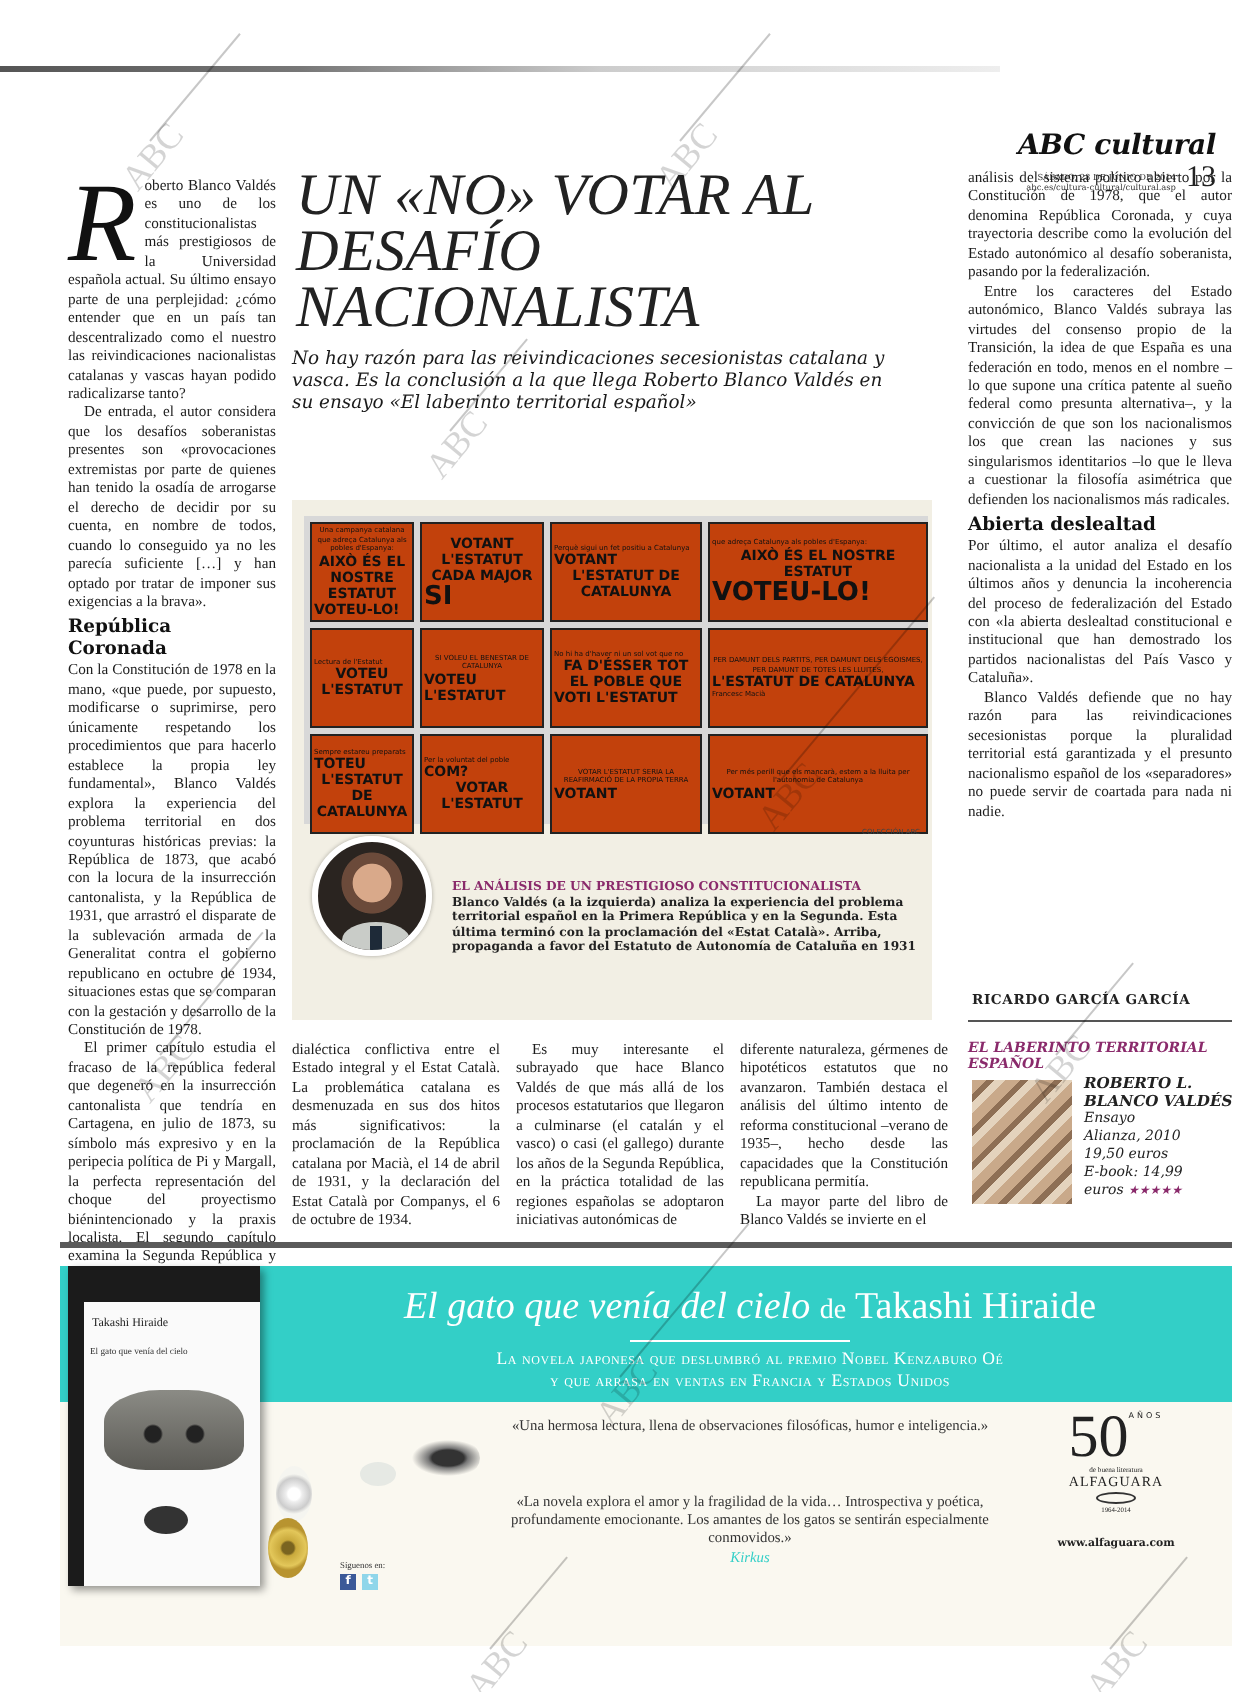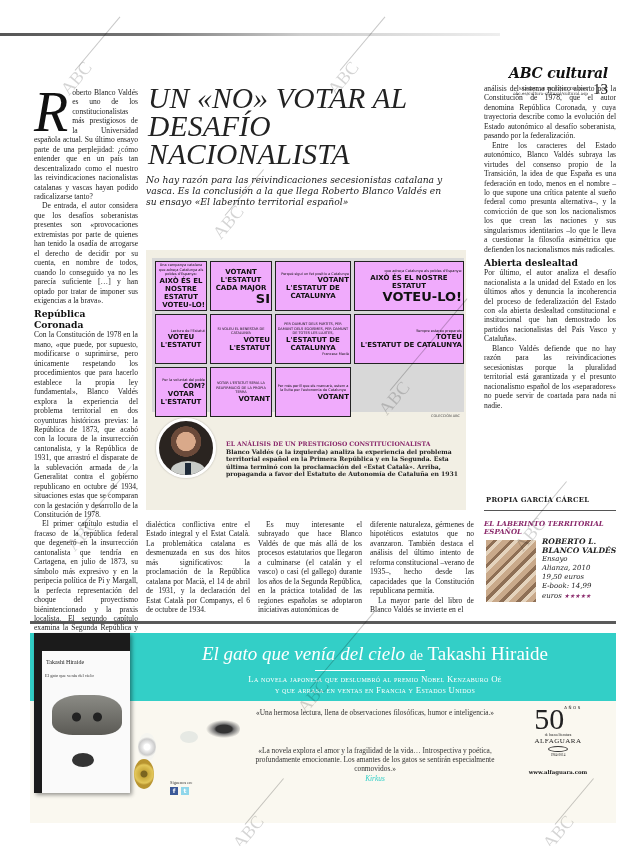--- a/index.html
+++ b/index.html
@@ -25,22 +25,22 @@
     line-height: 44px; margin: 2px 4px 0 0; color: #111; }
 
   .headline { position: absolute; left: 148px; top: 84px; width: 302px; font-family: "Liberation Serif", serif;
     font-style: italic; font-size: 29.5px; line-height: 28px; color: #222; letter-spacing: 0.2px; }
   .subhead { position: absolute; left: 146px; top: 174px; width: 306px; font-family: "DejaVu Serif", serif;
     font-style: italic; font-size: 9.2px; line-height: 11px; color: #1a1a1a; }
 
   .photo-box { position: absolute; left: 146px; top: 250px; width: 320px; height: 260px; background: #f2efe4; }
   .posters { position: absolute; left: 6px; top: 8px; width: 312px; height: 154px; background: #d8d8d8;
     display: grid; grid-template-columns: 52px 62px 76px 110px; grid-template-rows: 50px 50px 50px; gap: 3px; padding: 3px; }
-  .poster { background: #f0abfc; border: 1.5px solid #222; display: flex; flex-direction: column;
-    align-items: flex-end; justify-content: center; text-align: center; font-family: "DejaVu Sans", sans-serif;
+  .poster { background: #c2410c; border: 1.5px solid #222; display: flex; flex-direction: column;
+    align-items: flex-start; justify-content: center; text-align: center; font-family: "DejaVu Sans", sans-serif;
     font-weight: bold; color: #111; overflow: hidden; padding: 1px; }
   .poster .big { font-size: 7px; line-height: 8px; }
   .poster .huge { font-size: 13px; line-height: 13px; }
   .poster .small { font-size: 3.5px; line-height: 4.5px; font-weight: normal; }
   .credit { position: absolute; right: 6px; top: 164px; font-family: "DejaVu Sans", sans-serif; font-size: 3.5px; color: #444; }
   .portrait { position: absolute; left: 10px; top: 168px; width: 60px; height: 60px; border-radius: 50%;
     border: 3px solid #fff; box-shadow: 0 0 2px rgba(0,0,0,0.3);
     background: radial-gradient(circle at 50% 38%, #d9a98a 0 22%, #6b4a3a 23% 35%, #2a2420 36% 100%); overflow: hidden; }
   .portrait .shirt { position: absolute; left: 12px; bottom: -4px; width: 34px; height: 18px; background: #c9ccc8; border-radius: 50% 50% 0 0; }
   .portrait .tie { position: absolute; left: 26px; bottom: 0; width: 6px; height: 12px; background: #1e2a38; }
@@ -155,20 +155,25 @@
     <div class="poster">
         <span class="small">Lectura de l'Estatut</span>
         <span class="big">VOTEU L'ESTATUT</span>
       </div>
     <div class="poster">
         <span class="small">SI VOLEU EL BENESTAR DE CATALUNYA</span>
         <span class="big">VOTEU</span>
         <span class="big">L'ESTATUT</span>
       </div>
     <div class="poster">
+        <span class="small">No hi ha d'haver ni un sol vot que no</span>
+        <span class="big">FA D'ÉSSER TOT EL POBLE QUE</span>
+        <span class="big">VOTI L'ESTATUT</span>
+      </div>
+    <div class="poster">
         <span class="small">PER DAMUNT DELS PARTITS, PER DAMUNT DELS EGOISMES, PER DAMUNT DE TOTES LES LLUITES,</span>
         <span class="big">L'ESTATUT DE CATALUNYA</span>
         <span class="small">Francesc Macià</span>
       </div>
     <div class="poster">
         <span class="small">Sempre estareu preparats</span>
         <span class="big">TOTEU</span>
         <span class="big">L'ESTATUT DE CATALUNYA</span>
       </div>
     <div class="poster">
@@ -207,21 +212,21 @@
   <p>La mayor parte del libro de Blanco Valdés se invierte en el</p>
 </div>
 
 <div class="col" style="left:484px; top:84px; width:132px;">
   <p class="noind">análisis del sistema político abierto por la Constitución de 1978, que el autor denomina República Coronada, y cuya trayectoria describe como la evolución del Estado autonómico al desafío soberanista, pasando por la federalización.</p>
   <p>Entre los caracteres del Estado autonómico, Blanco Valdés subraya las virtudes del consenso propio de la Transición, la idea de que España es una federación en todo, menos en el nombre –lo que supone una crítica patente al sueño federal como presunta alternativa–, y la convicción de que son los nacionalismos los que crean las naciones y sus singularismos identitarios –lo que le lleva a cuestionar la filosofía asimétrica que defienden los nacionalismos más radicales.</p>
   <h4>Abierta deslealtad</h4>
   <p class="noind">Por último, el autor analiza el desafío nacionalista a la unidad del Estado en los últimos años y denuncia la incoherencia del proceso de federalización del Estado con «la abierta deslealtad constitucional e institucional que han demostrado los partidos nacionalistas del País Vasco y Cataluña».</p>
   <p>Blanco Valdés defiende que no hay razón para las reivindicaciones secesionistas porque la pluralidad territorial está garantizada y el presunto nacionalismo español de los «separadores» no puede servir de coartada para nada ni nadie.</p>
 </div>
-<div class="byline">PROPIA GARCÍA CÁRCEL</div>
+<div class="byline">RICARDO GARCÍA GARCÍA</div>
 <div class="byline-rule"></div>
 
 <div class="book-box">
   <div class="kicker">EL LABERINTO TERRITORIAL ESPAÑOL</div>
   <div class="cover"></div>
   <div class="info">
     <div class="author">ROBERTO L. BLANCO VALDÉS</div>
     <div>Ensayo</div>
     <div>Alianza, 2010</div>
     <div>19,50 euros</div>

